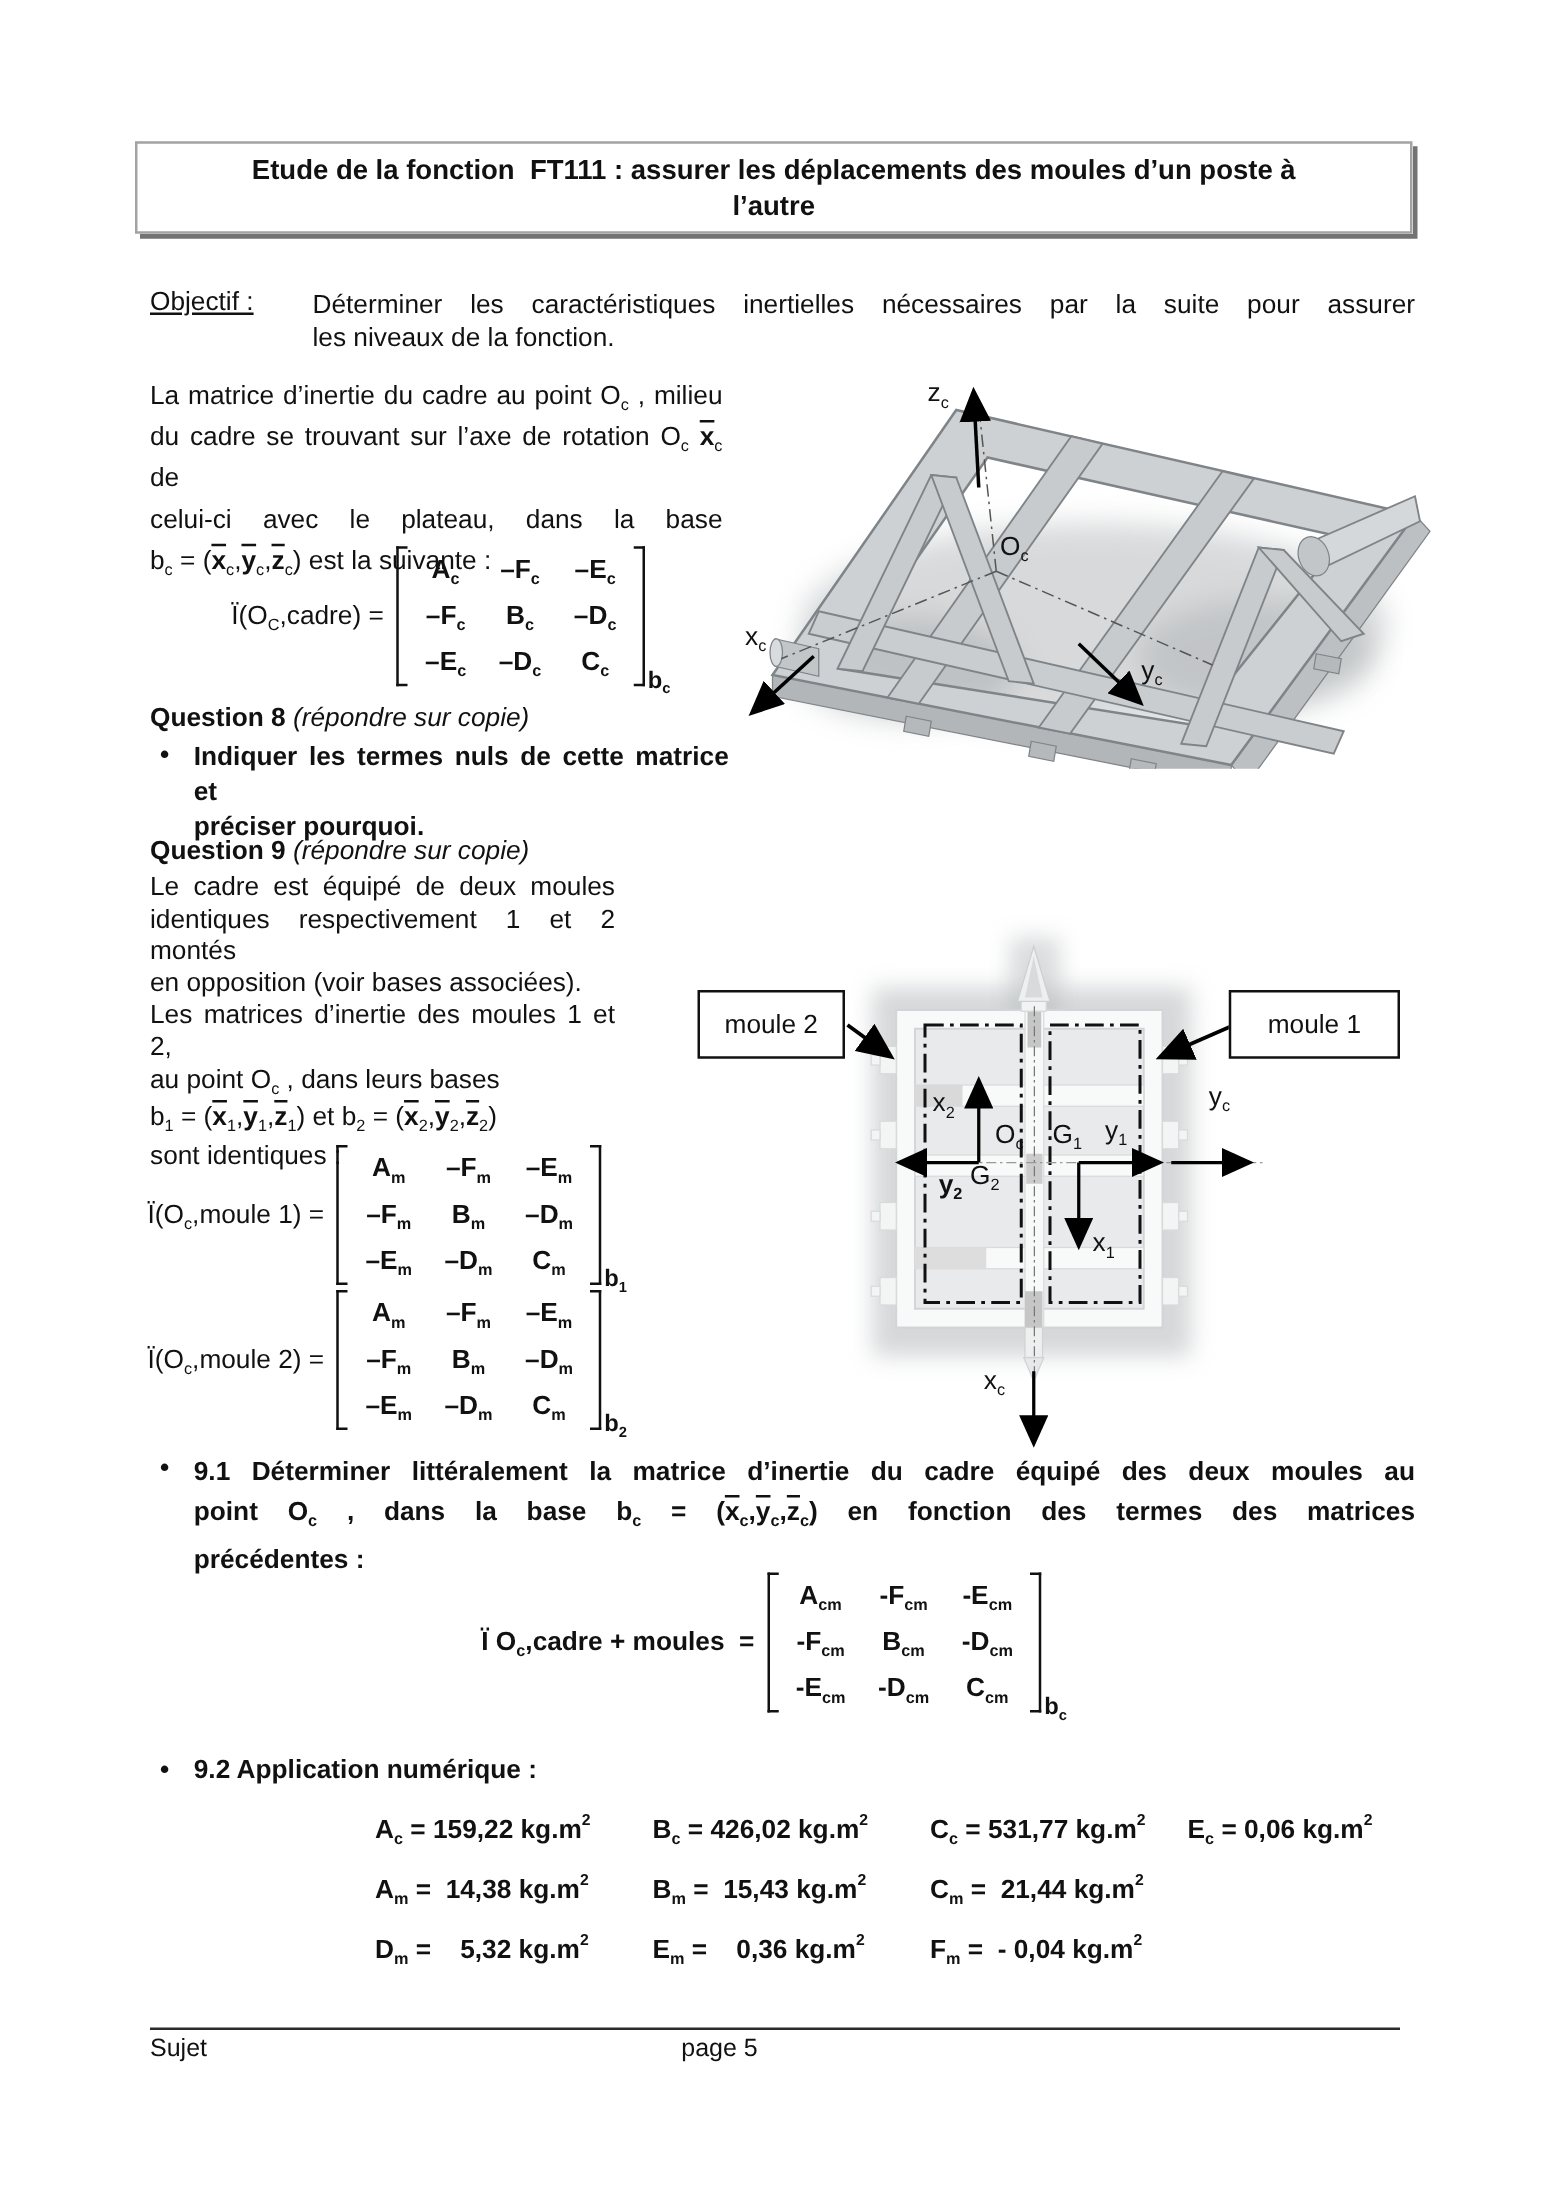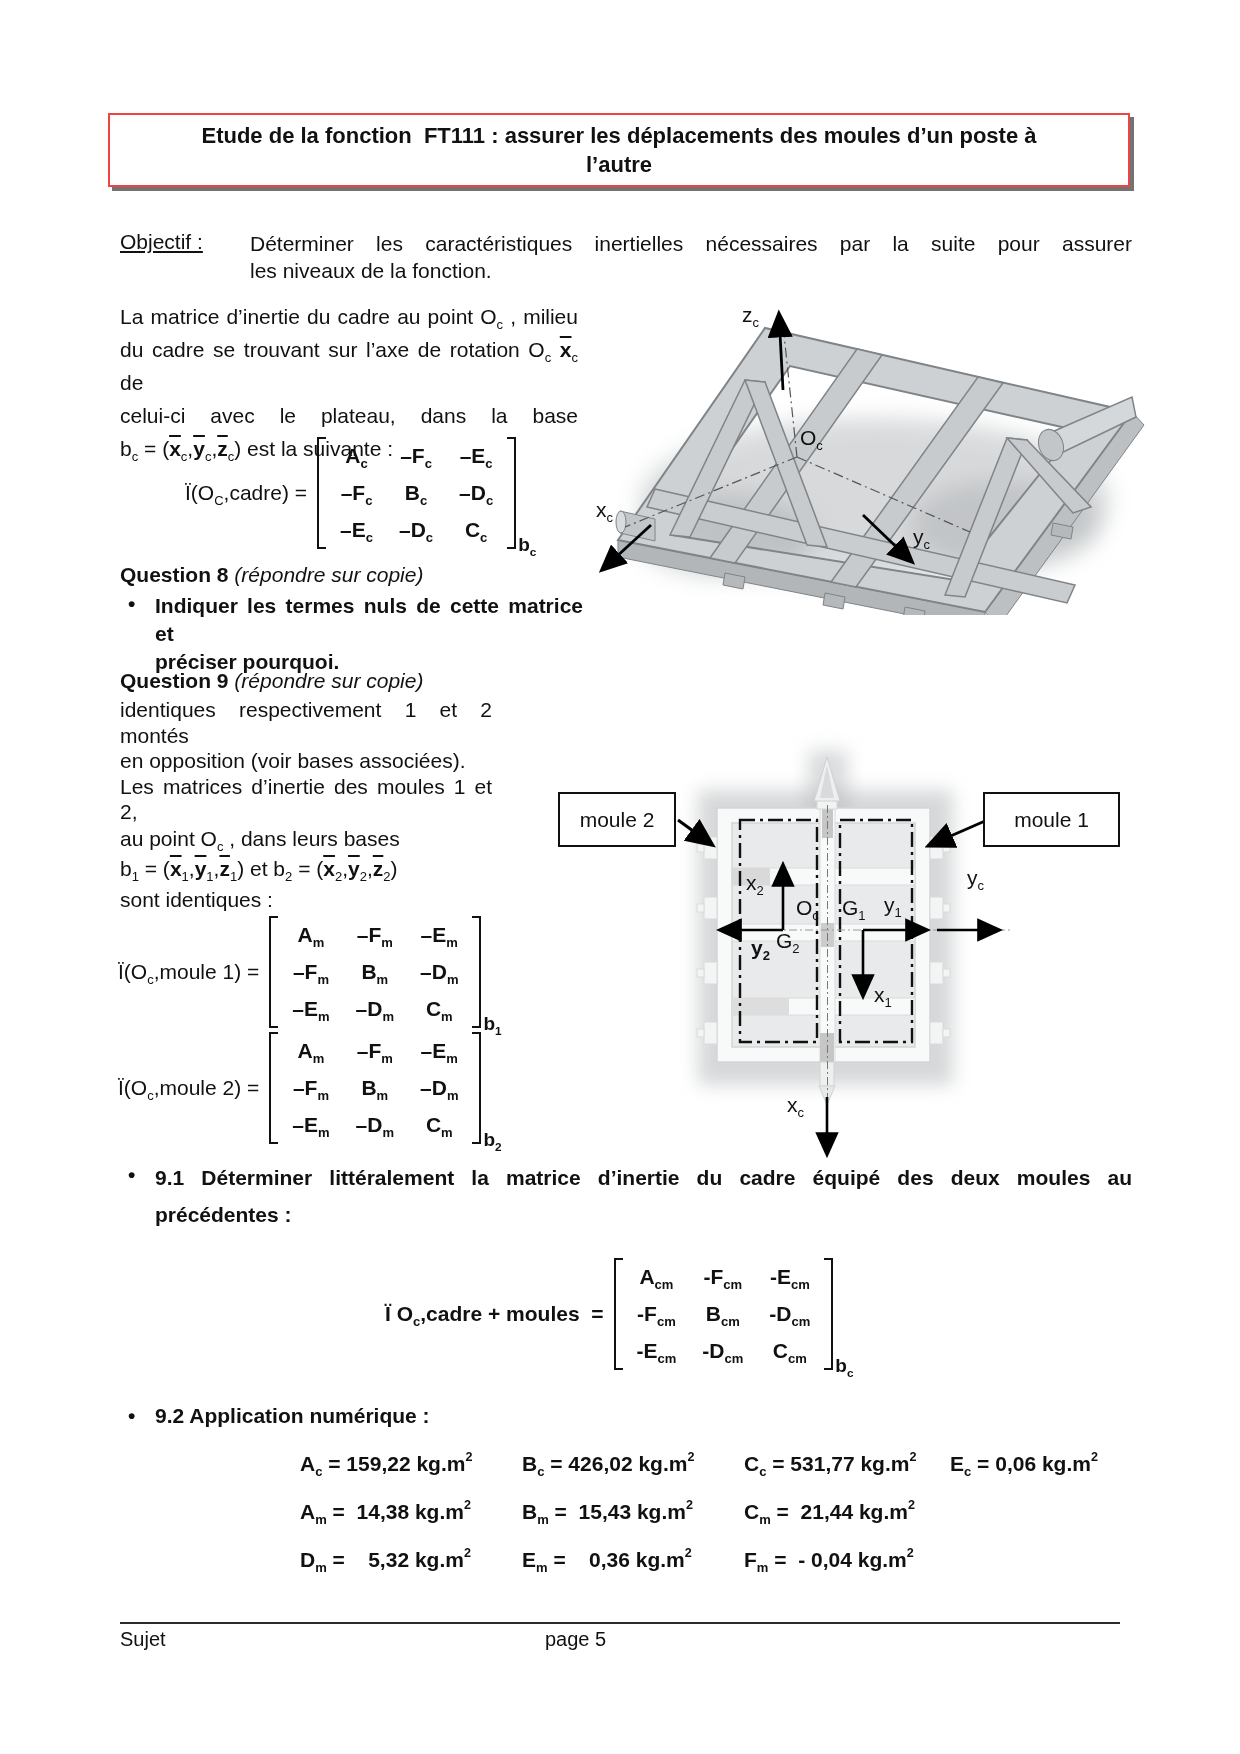--- a/index.html
+++ b/index.html
@@ -10,21 +10,21 @@
   .abs{position:absolute;}
   .jline{text-align:justify;text-align-last:justify;}
   .keep{white-space:pre-wrap;}
   .b{font-weight:bold;}
   .i{font-style:italic;}
   sub{font-size:62%;line-height:0;}
   sup{font-size:60%;line-height:0;vertical-align:super;position:relative;top:-2px;}
   .ov{text-decoration:overline;font-weight:bold;}
   
   #title-box{
-    left:108px;top:113px;width:1022px;height:74px;border:2px solid #ef4444;
+    left:108px;top:113px;width:1022px;height:74px;border:2px solid #a3a3a3;
     box-shadow:4px 4px 0 rgba(40,40,40,.65);box-sizing:border-box;
     display:flex;flex-direction:column;justify-content:center;align-items:center;
     font-size:22px;font-weight:bold;line-height:29px;text-align:center;
   }
   
   #objectif-label{left:120px;top:230px;font-size:21px;text-decoration:underline;}
   #objectif-text{left:250px;top:230px;width:882px;font-size:21px;line-height:27px;}
   #objectif-text .l1{text-align:justify;text-align-last:justify;}
   
   #intro{left:120px;top:300px;width:458px;font-size:21px;line-height:33px;}
@@ -101,20 +101,21 @@
   <div class="abs bullet-dot" style="left:128px;top:592px;">•</div>
   <div class="abs b" style="left:155px;top:592px;width:428px;font-size:21px;line-height:28px;">
     <div class="jline">Indiquer les termes nuls de cette matrice et</div>
     <div>préciser pourquoi.</div>
   </div>
 
   <div class="abs qhead" style="left:120px;top:669px;">
     <span class="b">Question 9</span><span class="i"> (répondre sur copie)</span>
   </div>
   <div class="abs" style="left:120px;top:697px;width:372px;font-size:21px;line-height:25.5px;">
+    <div class="jline">Le cadre est équipé de deux moules</div>
     <div class="jline">identiques respectivement 1 et 2 montés</div>
     <div>en opposition (voir bases associées).</div>
     <div class="jline">Les matrices d’inertie des moules 1 et 2,</div>
     <div style="line-height:28px;">au point O<sub>c</sub> , dans leurs bases</div>
     <div style="line-height:31px;">b<sub>1</sub> = (<span class="ov">x</span><sub>1</sub>,<span class="ov">y</span><sub>1</sub>,<span class="ov">z</span><sub>1</sub>) et b<sub>2</sub> = (<span class="ov">x</span><sub>2</sub>,<span class="ov">y</span><sub>2</sub>,<span class="ov">z</span><sub>2</sub>)</div>
     <div style="line-height:31px;">sont identiques :</div>
   </div>
 
   <div class="eq" style="left:118px;top:916px;">
       <div class="mx-lhs">Ï(O<sub>c</sub>,moule 1) =</div>
@@ -298,20 +299,21 @@
     <div class="dlabel" style="left:477px;top:201px;">y<sub>c</sub></div>
     <div class="dlabel" style="left:261px;top:271px;font-weight:bold;">y<sub>2</sub></div>
     <div class="dlabel" style="left:286px;top:264px;">G<sub>2</sub></div>
     <div class="dlabel" style="left:384px;top:318px;">x<sub>1</sub></div>
     <div class="dlabel" style="left:297px;top:428px;">x<sub>c</sub></div>
   </div>
 
   <div class="abs bullet-dot" style="left:128px;top:1163px;">•</div>
   <div class="abs b" style="left:155px;top:1163px;width:977px;font-size:21px;line-height:30px;">
     <div class="jline">9.1 Déterminer littéralement la matrice d’inertie du cadre équipé des deux moules au</div>
+    <div class="jline" style="line-height:33px;">point  O<sub>c</sub> ,  dans  la  base  b<sub>c</sub> = (<span class="ov">x</span><sub>c</sub>,<span class="ov">y</span><sub>c</sub>,<span class="ov">z</span><sub>c</sub>)  en  fonction  des  termes  des  matrices</div>
     <div style="line-height:44px;">précédentes :</div>
   </div>
 
   <div class="eq eq-bold" style="left:385px;top:1258px;">
       <div class="mx-lhs">Ï O<sub>c</sub>,cadre + moules  =</div>
       <div class="mxb mxbl"></div>
       <div class="mx-grid">
         <span>A<sub>cm</sub></span>
         <span>-F<sub>cm</sub></span>
         <span>-E<sub>cm</sub></span>

